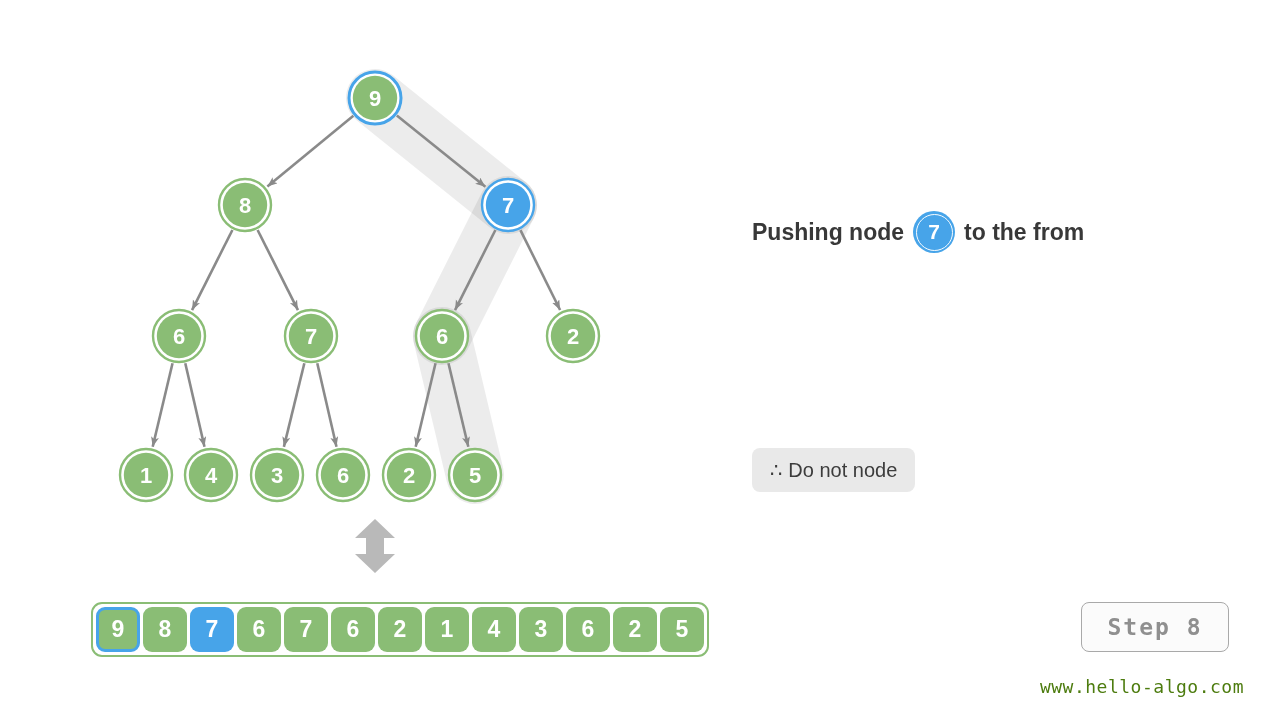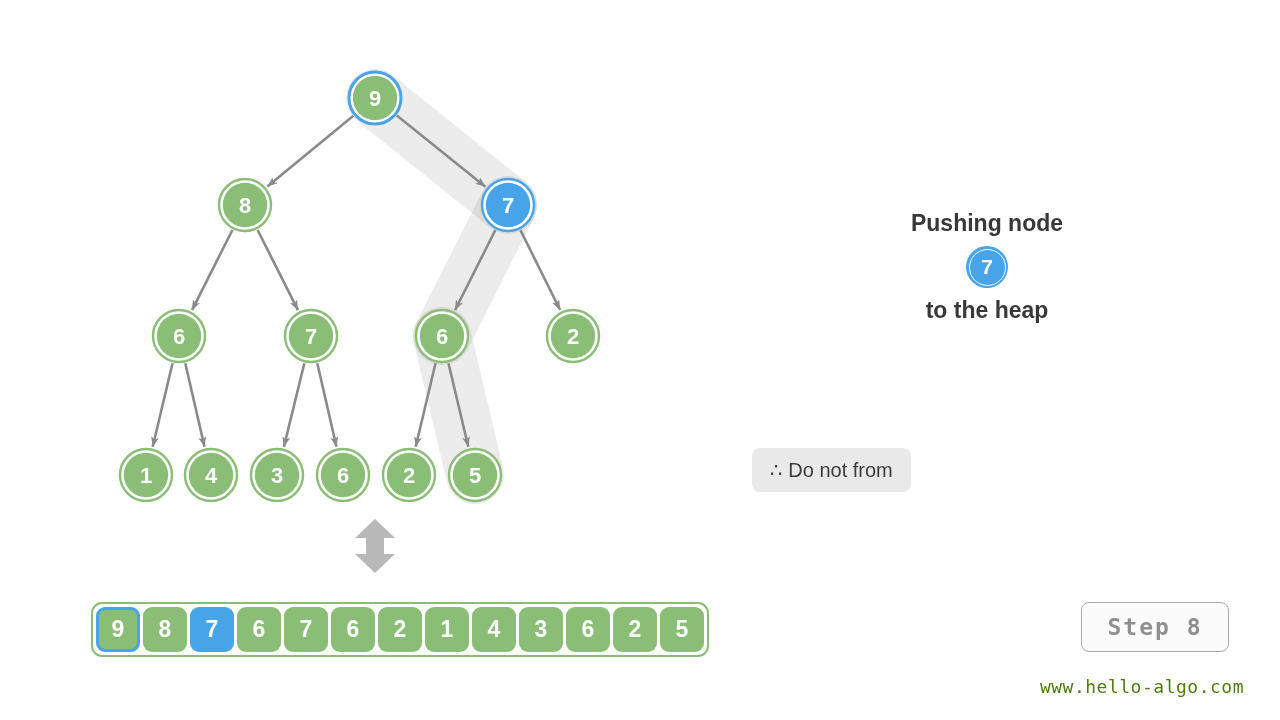--- a/index.html
+++ b/index.html
@@ -15,21 +15,21 @@
     border:2px solid #8ABD75;border-radius:11px;background:#ffffff;
   }
   .cell{
     width:44px;height:45px;border-radius:9px;display:flex;align-items:center;justify-content:center;
     background:#8ABD75;color:#ffffff;font-weight:bold;font-size:23px;box-sizing:border-box;
   }
   .cell.blue{background:#47A4E9;}
   .cell.green-blue-border{border:3px solid #47A4E9;}
   
   .panel{position:absolute;left:752px;top:210px;width:470px;}
-  .title{display:flex;align-items:center;gap:9px;font-size:23px;font-weight:bold;color:#383838;height:44px;flex-direction:column;}
+  .title{display:flex;align-items:center;gap:9px;font-size:23px;font-weight:bold;color:#383838;height:44px;}
   .node-badge{
     position:relative;width:42px;height:42px;border-radius:50%;background:#47A4E9;flex:0 0 auto;
     display:flex;align-items:center;justify-content:center;color:#fff;font-size:21px;font-weight:bold;
   }
   .node-badge::after{content:"";position:absolute;inset:2.5px;border:1.5px solid rgba(255,255,255,0.95);border-radius:50%;}
   .rich{white-space:pre-wrap;}
   .step-line{position:absolute;left:3px;font-size:20px;color:#3c3c3c;}
   .step-1{top:83px;}
   .step-2{top:135px;}
   .because-line{position:absolute;left:16px;top:196px;font-size:20px;color:#3c3c3c;}
@@ -165,27 +165,27 @@
       <div class="cell green">2</div>
       <div class="cell green">5</div>
     </div>
 
   <div class="panel">
     <div class="title">
         <span>Pushing node</span>
         <span class="node-badge">
           <span>7</span>
         </span>
-        <span>to the heap</span>
+        <span>to the from</span>
       </div>
 
 
 
 
-    <div class="therefore-box">∴ Do not from</div>
+    <div class="therefore-box">∴ Do not node</div>
   </div>
 
   <div class="step-box">
       <span>Step 8</span>
     </div>
 
   <div class="site">www.hello-algo.com</div>
 
 </div>
 

